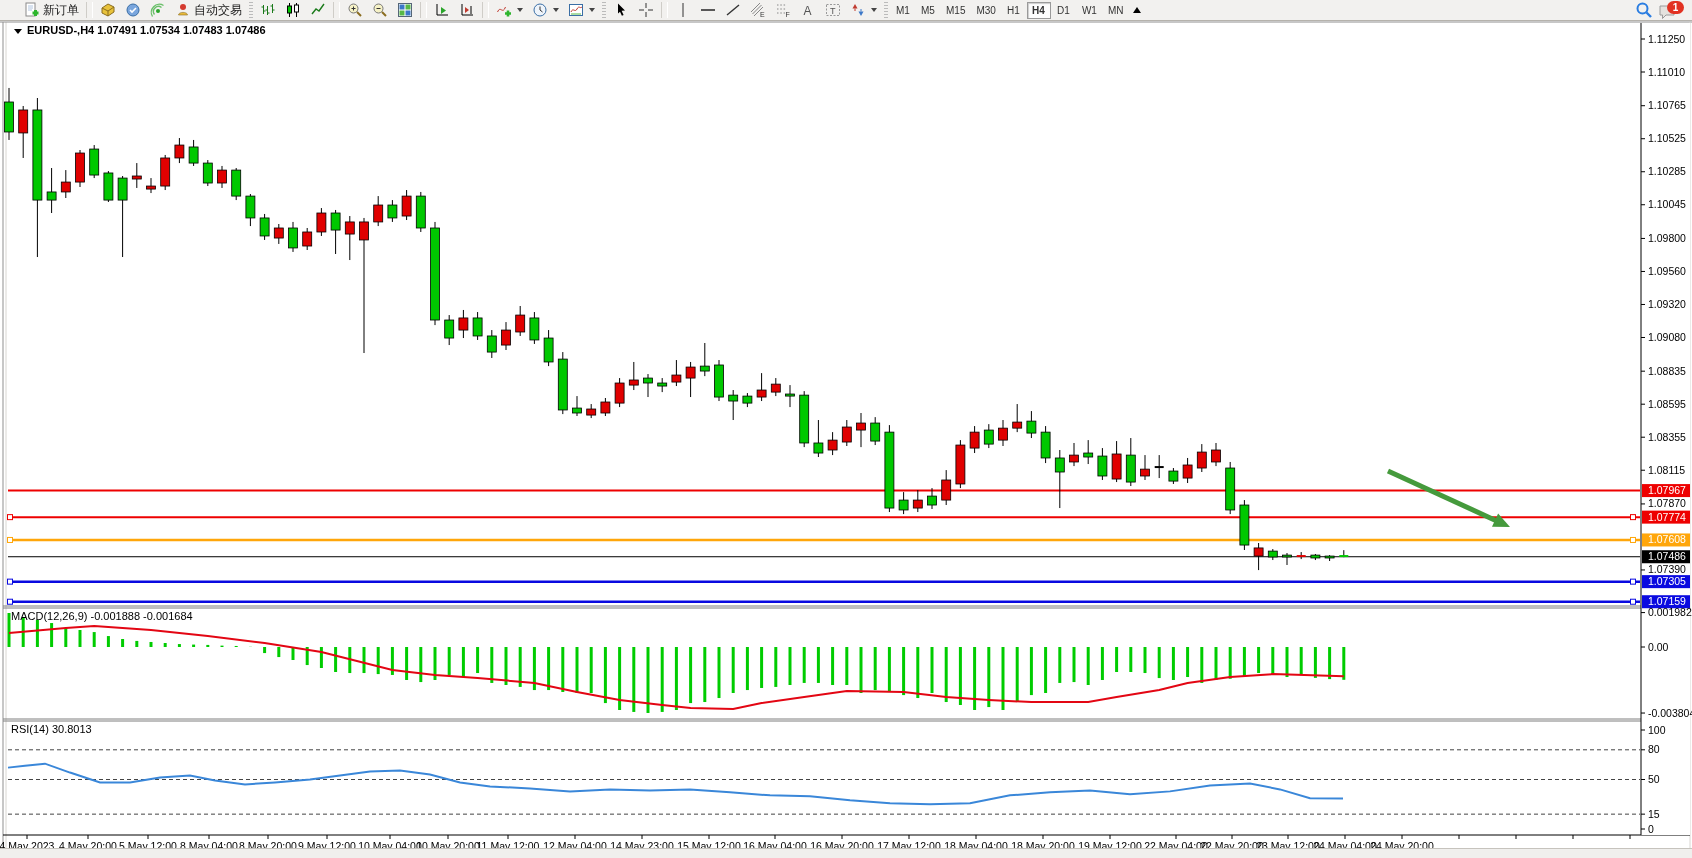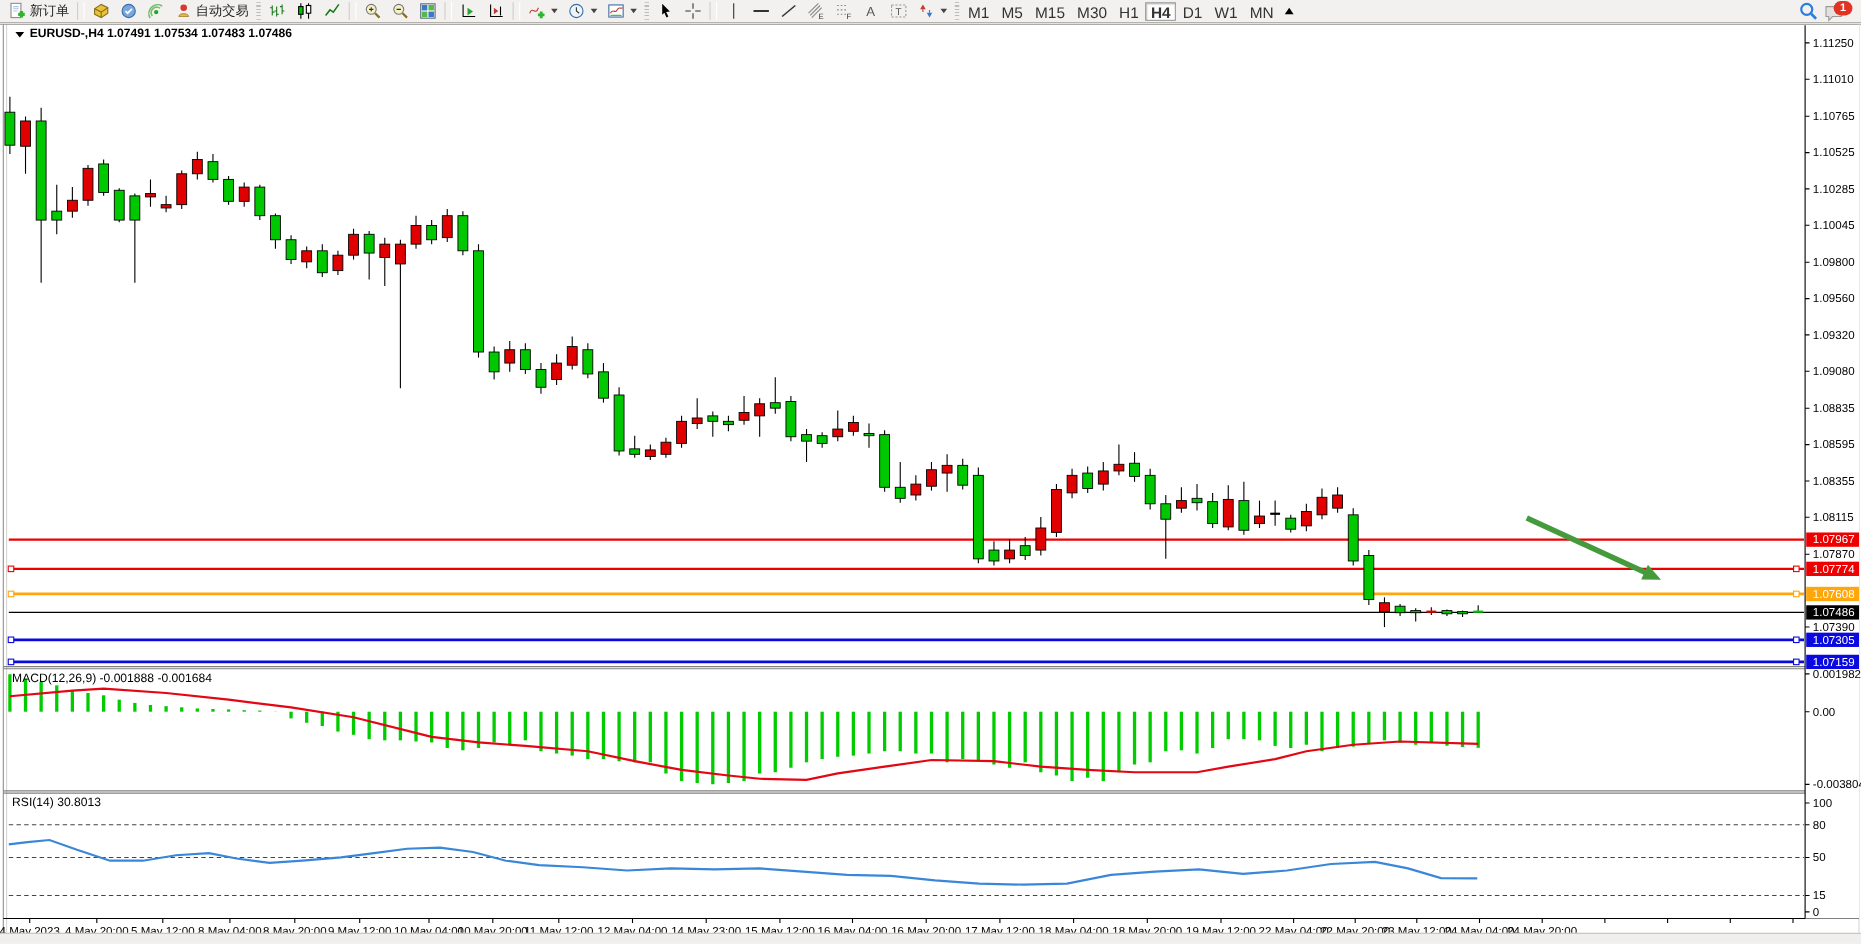--- a/index.html
+++ b/index.html
@@ -1,26 +1,26 @@
 <!DOCTYPE html>
 <html><head>
 <meta charset="utf-8">
 <style>
   html,body{margin:0;padding:0;background:#d4d0c8;font-family:"Liberation Sans",sans-serif;}
   #app{position:relative;width:1692px;height:858px;background:#fff;overflow:hidden;}
   
   .toolbar{position:absolute;top:0;left:0;width:1692px;height:21px;background:#f2f1ef;
-    border-bottom:1px solid #b5b2ac;display:flex;align-items:center;gap:1px;padding-left:4px;box-sizing:border-box;}
+    border-bottom:1px solid #b5b2ac;display:flex;align-items:center;gap:1px;padding-left:20px;box-sizing:border-box;}
   .tbtn{display:flex;align-items:center;gap:3px;height:18px;padding:0 3px;border:1px solid transparent;
     background:transparent;font-size:12px;color:#222;cursor:default;}
   .tbtn svg{display:block;}
   .sep{width:5px;height:16px;margin:0 2px;border-left:1px solid #cfcdc8;border-right:1px solid #fff;}
   .grip{width:4px;height:16px;margin:0 2px;background:repeating-linear-gradient(#bbb,#bbb 1px,#f2f1ef 1px,#f2f1ef 3px);}
   .dd{width:0;height:0;border-left:3px solid transparent;border-right:3px solid transparent;border-top:4px solid #444;margin-left:2px;}
-  .tf{height:17px;min-width:24px;padding:0 4px;font-size:14px;color:#333;background:transparent;border:1px solid transparent;text-align:left;line-height:16px;}
+  .tf{height:17px;min-width:24px;padding:0 4px;font-size:10px;color:#333;background:transparent;border:1px solid transparent;text-align:left;line-height:16px;}
   .tf.active{background:#fdfdfd;border:1px solid #9a9a9a;box-shadow:inset 1px 1px 1px #ccc;font-weight:bold;}
   .spacer{flex:1;}
   .badge{position:absolute;top:1px;right:8px;min-width:13px;height:13px;border-radius:8px;background:#e23222;color:#fff;
     font-size:10px;font-weight:bold;text-align:center;line-height:13px;padding:0 2px;}
   .chatwrap{position:relative;width:34px;height:20px;}
   .endmark{width:0;height:0;border-left:4px solid transparent;border-right:4px solid transparent;border-bottom:6px solid #000;margin:0 4px;}
   
   #chartArea{position:absolute;top:21px;left:0;width:1692px;height:837px;}
   #statusStrip{position:absolute;left:0;top:848px;width:1692px;height:10px;background:#f0efed;border-top:1px solid #c6c3bd;}
   text{font-family:"Liberation Sans",sans-serif;}

